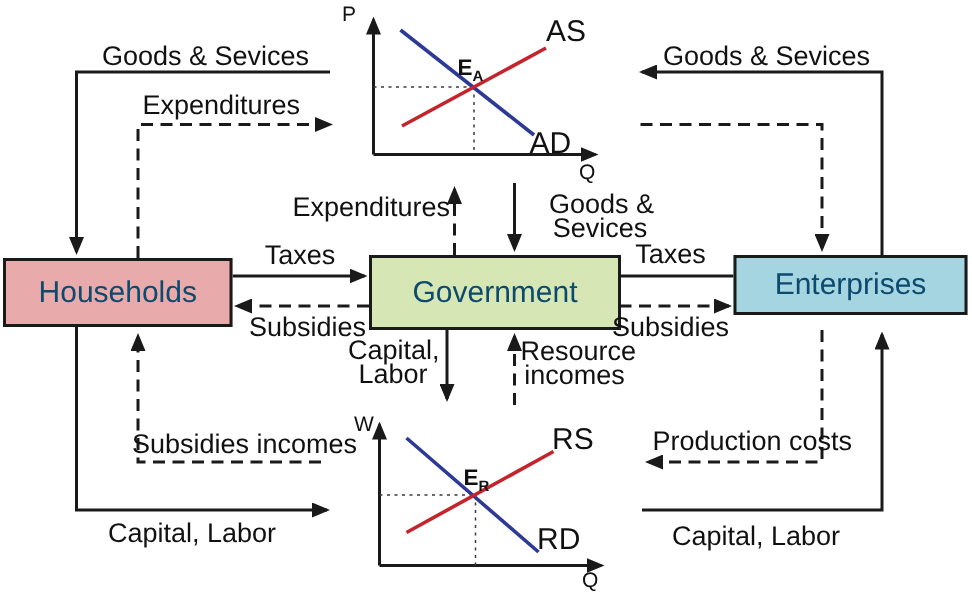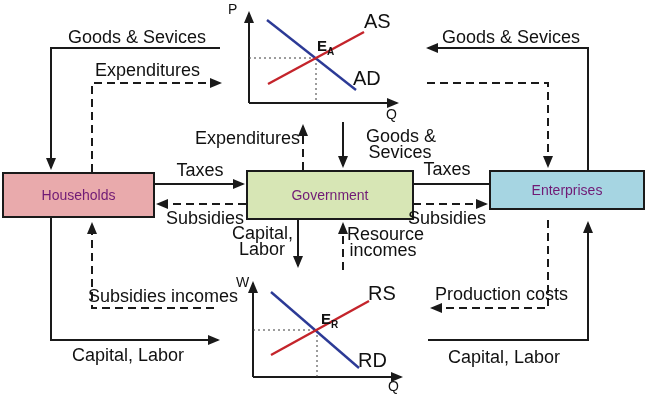--- a/index.html
+++ b/index.html
@@ -8,26 +8,26 @@
     font-family:"Liberation Sans", sans-serif; color:#111; overflow:hidden;
   }
   .stage svg { position:absolute; left:0; top:0; }
   .lbl {
     position:absolute; font-size:18px; line-height:16px; color:#111;
     text-align:center; white-space:nowrap;
   }
   .box {
     position:absolute; border:2px solid #1a1a1a; box-sizing:border-box;
     display:flex; align-items:center; justify-content:center;
-    font-size:14px; color:#701a75;
+    font-size:20px; color:#0c4a6e;
   }
   .box-households { left:2px; top:172px; width:153px; height:46px; background:#e9aaac; }
   .box-government { left:246px; top:170px; width:168px; height:50px; background:#d7e6b5; }
   .box-enterprises{ left:489px; top:170px; width:156px; height:40px; background:#a6d5e2; }
-  .eq { font-size:15px; font-weight:bold;margin-left:12px; }
+  .eq { font-size:15px; font-weight:bold; }
   .eq sub { font-size:10px; font-weight:bold; }
   .axis-lbl { font-size:14px; }
   .curve-lbl { font-size:20px; }
 </style>
 </head>
 <body>
 
 <div class="stage">
 
   <svg width="648" height="400" viewBox="0 0 648 400">
@@ -97,21 +97,21 @@
     <div>incomes</div>
   </div>
   <div class="lbl" style="left:88px; top:288px; width:142px;">Subsidies incomes</div>
   <div class="lbl" style="left:72px; top:347px; width:112px;">Capital, Labor</div>
   <div class="lbl" style="left:435px; top:286px; width:128px;">Production costs</div>
   <div class="lbl" style="left:448px; top:349px; width:112px;">Capital, Labor</div>
 
   <div class="lbl axis-lbl" style="left:228px; top:1px;">P</div>
   <div class="lbl axis-lbl" style="left:386px; top:106px;">Q</div>
   <div class="lbl curve-lbl" style="left:364px; top:13px;">AS</div>
-  <div class="lbl curve-lbl" style="left:353px; top:70px;">AD</div>
+  <div class="lbl curve-lbl" style="left:353px; top:88px;">AD</div>
   <div class="lbl eq" style="left:305px; top:38px;">
     <span>E</span><sub>A</sub>
   </div>
 
   <div class="lbl axis-lbl" style="left:236px; top:274px;">W</div>
   <div class="lbl axis-lbl" style="left:388px; top:378px;">Q</div>
   <div class="lbl curve-lbl" style="left:368px; top:285px;">RS</div>
   <div class="lbl curve-lbl" style="left:358px; top:352px;">RD</div>
   <div class="lbl eq" style="left:309px; top:311px;">
     <span>E</span><sub>R</sub>

